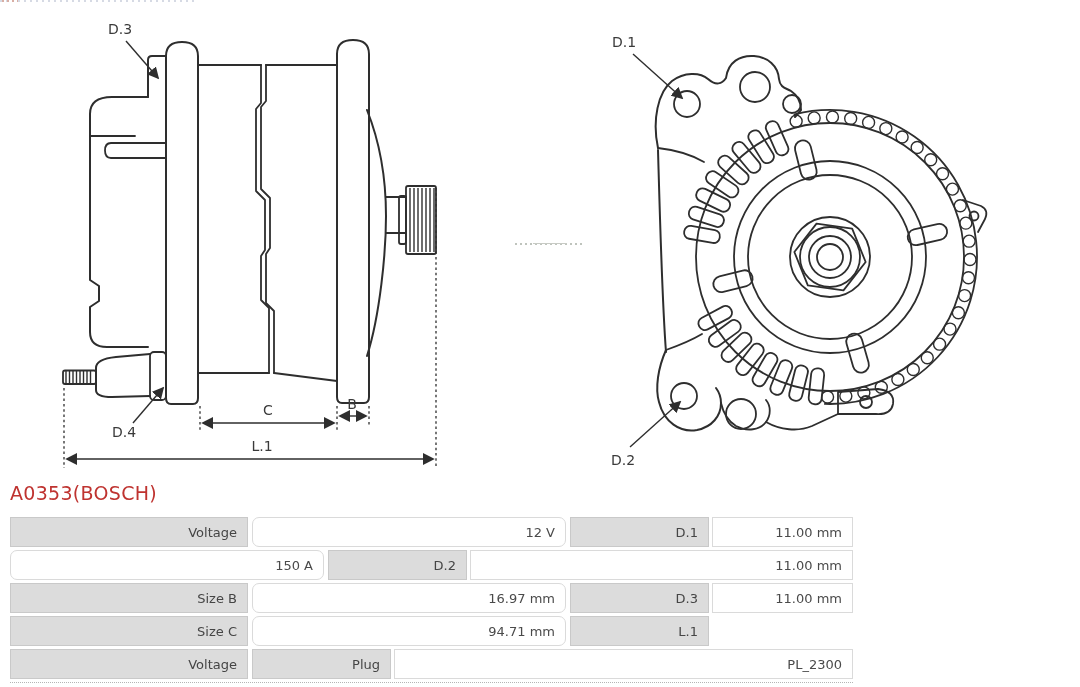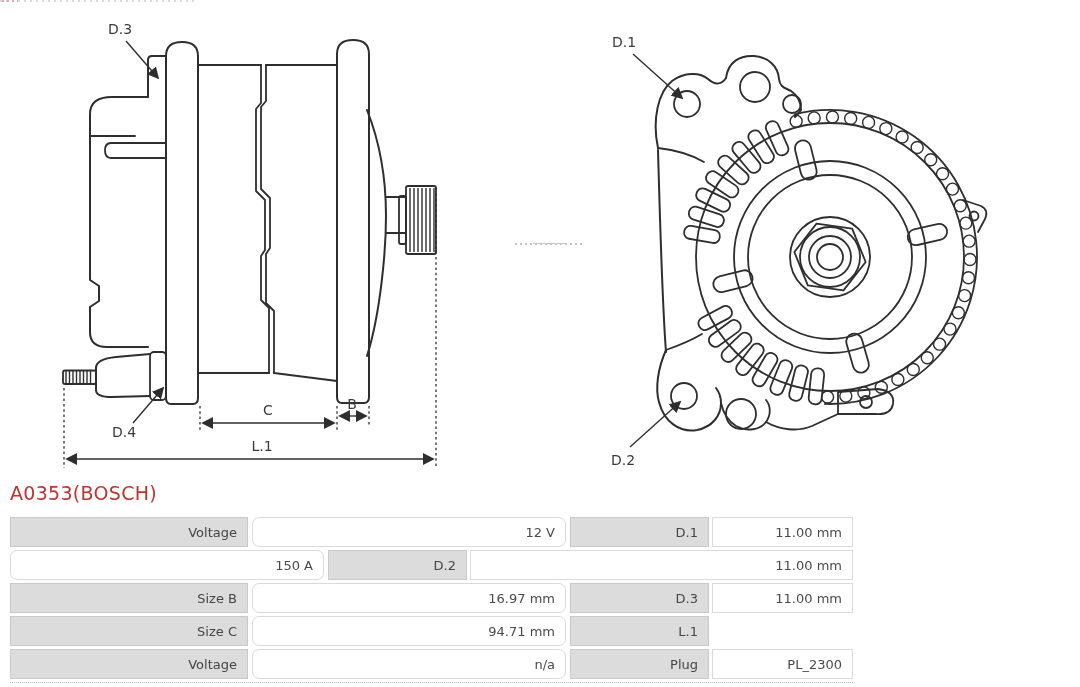--- a/index.html
+++ b/index.html
@@ -218,18 +218,17 @@
       <div class="cell lab c3">D.3</div>
       <div class="cell c4">11.00 mm</div>
     </div>
     <div class="srow">
       <div class="cell lab c1">Size C</div>
       <div class="cell c2">94.71 mm</div>
       <div class="cell lab c3">L.1</div>
     </div>
     <div class="srow">
       <div class="cell lab c1">Voltage</div>
-      <div class="cell c2">n/a</div>
       <div class="cell lab c3">Plug</div>
       <div class="cell c4">PL_2300</div>
     </div>
   </div>
 </div>
 
 </body></html>

